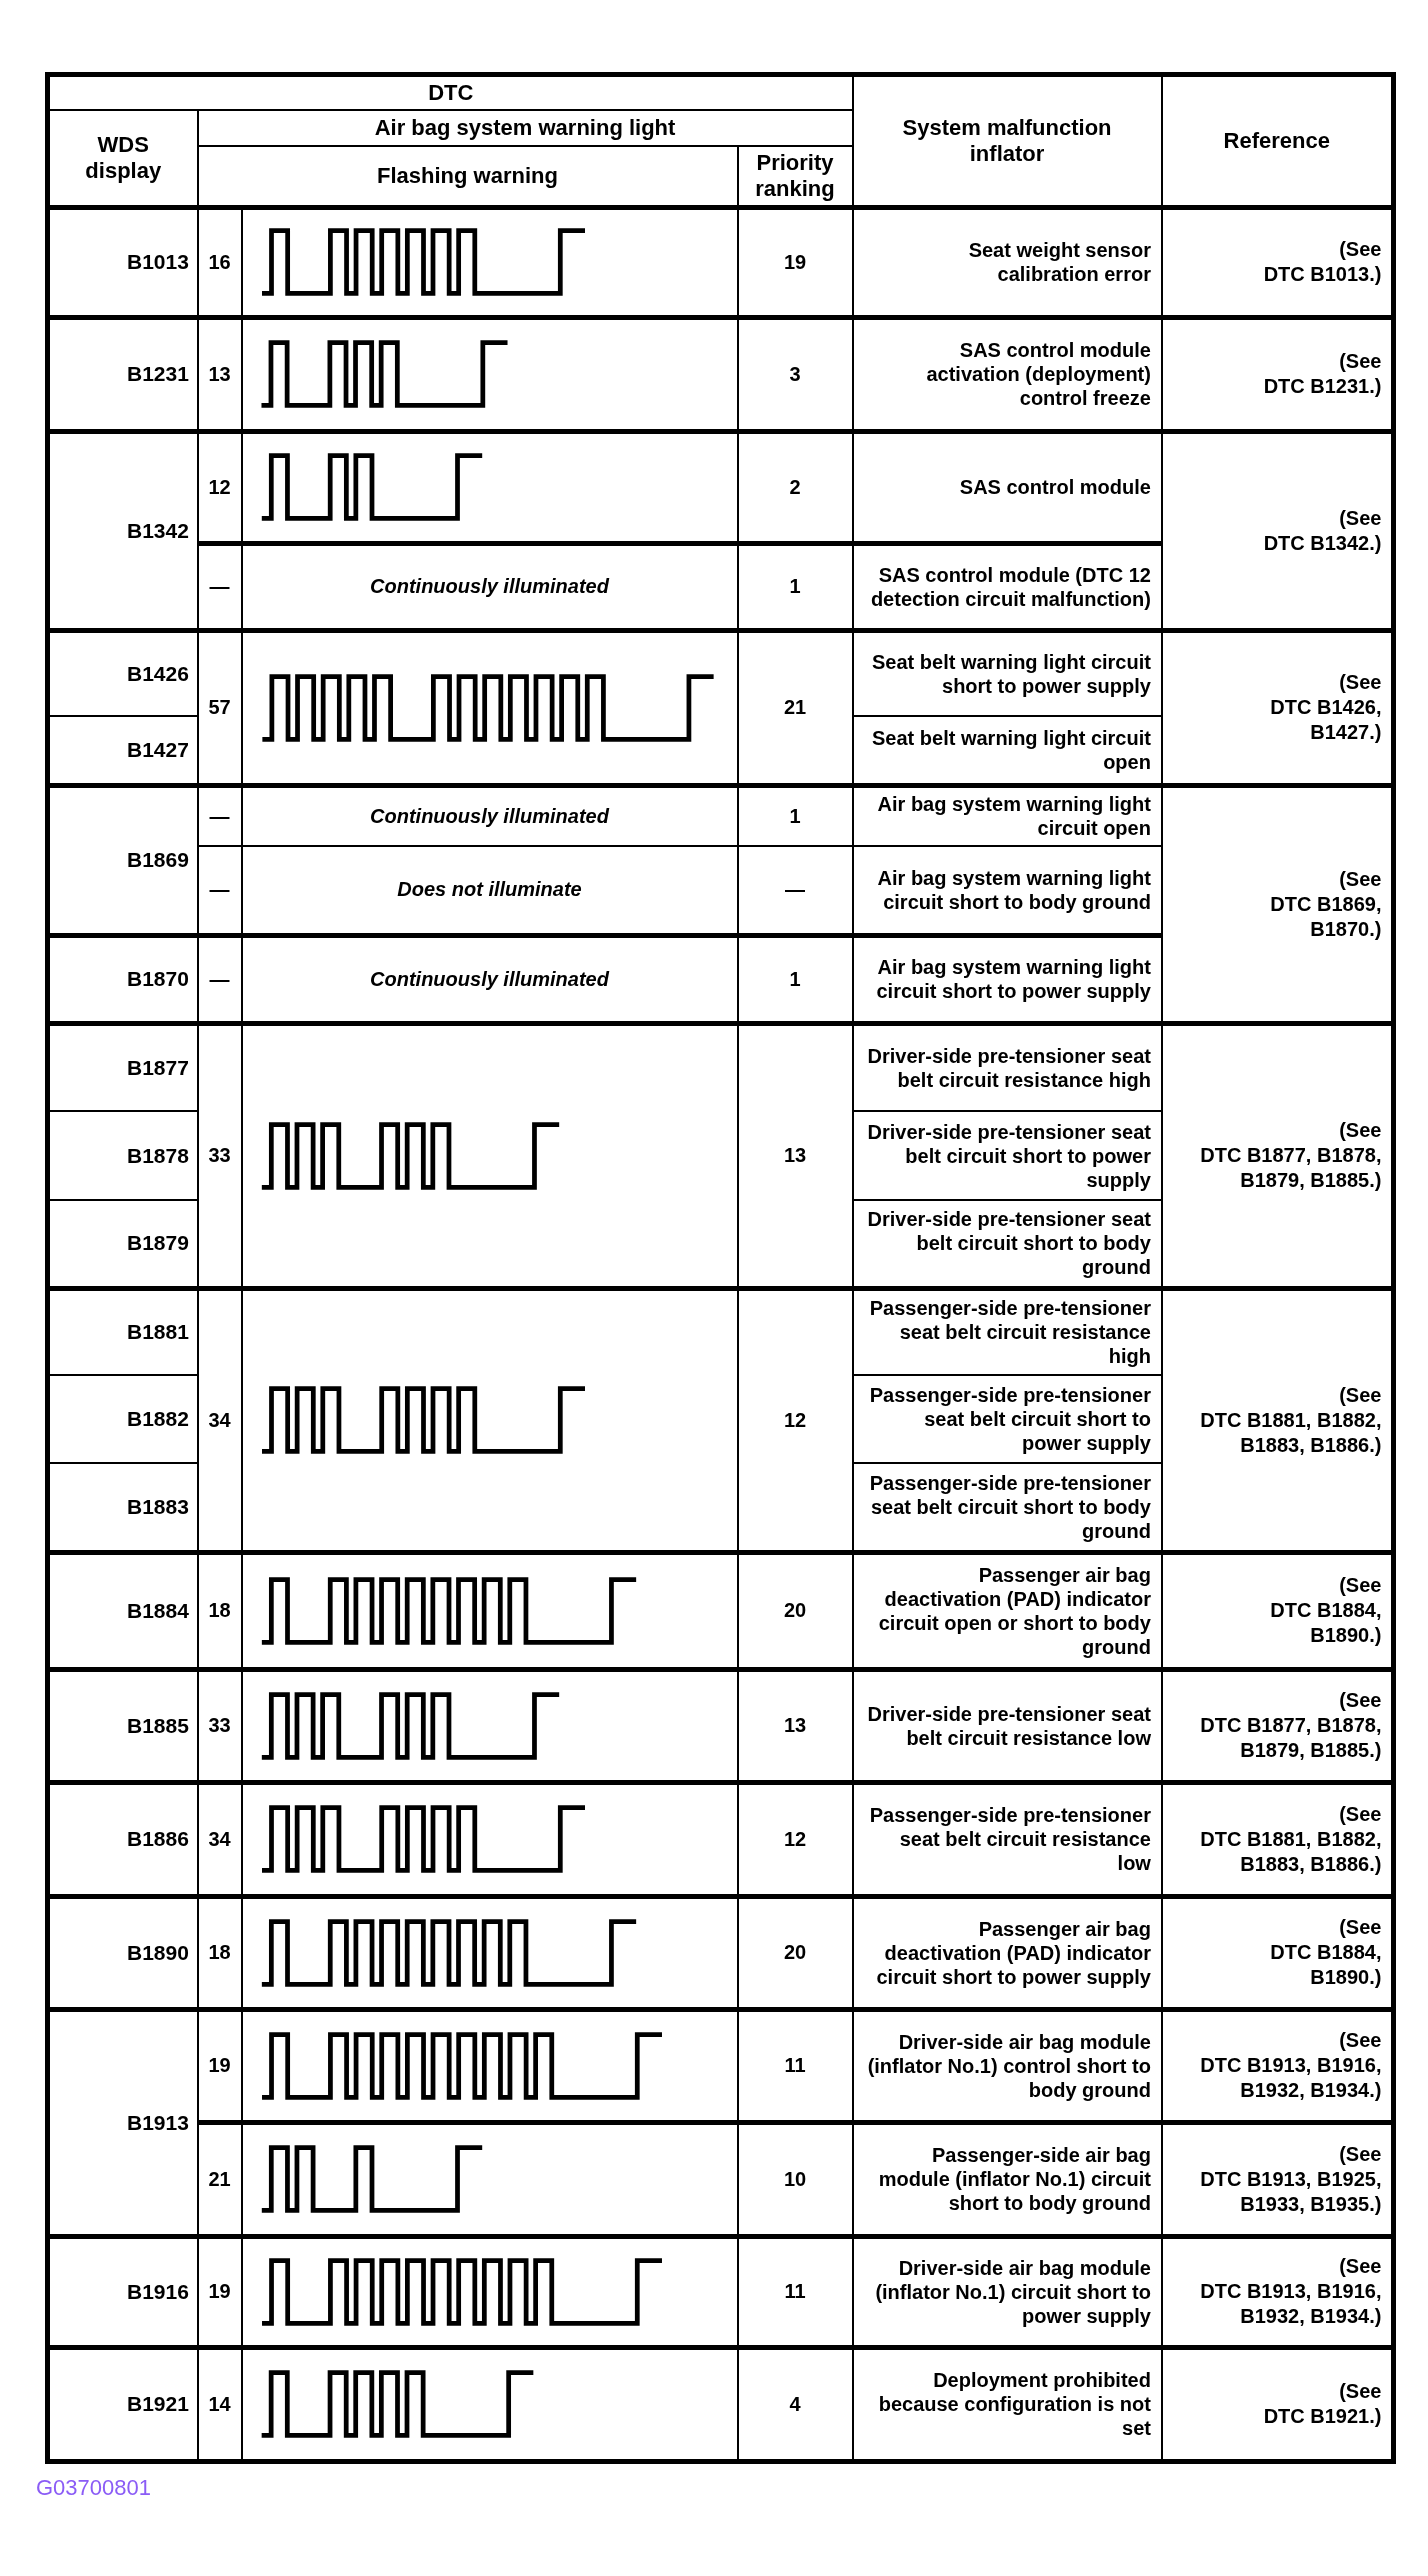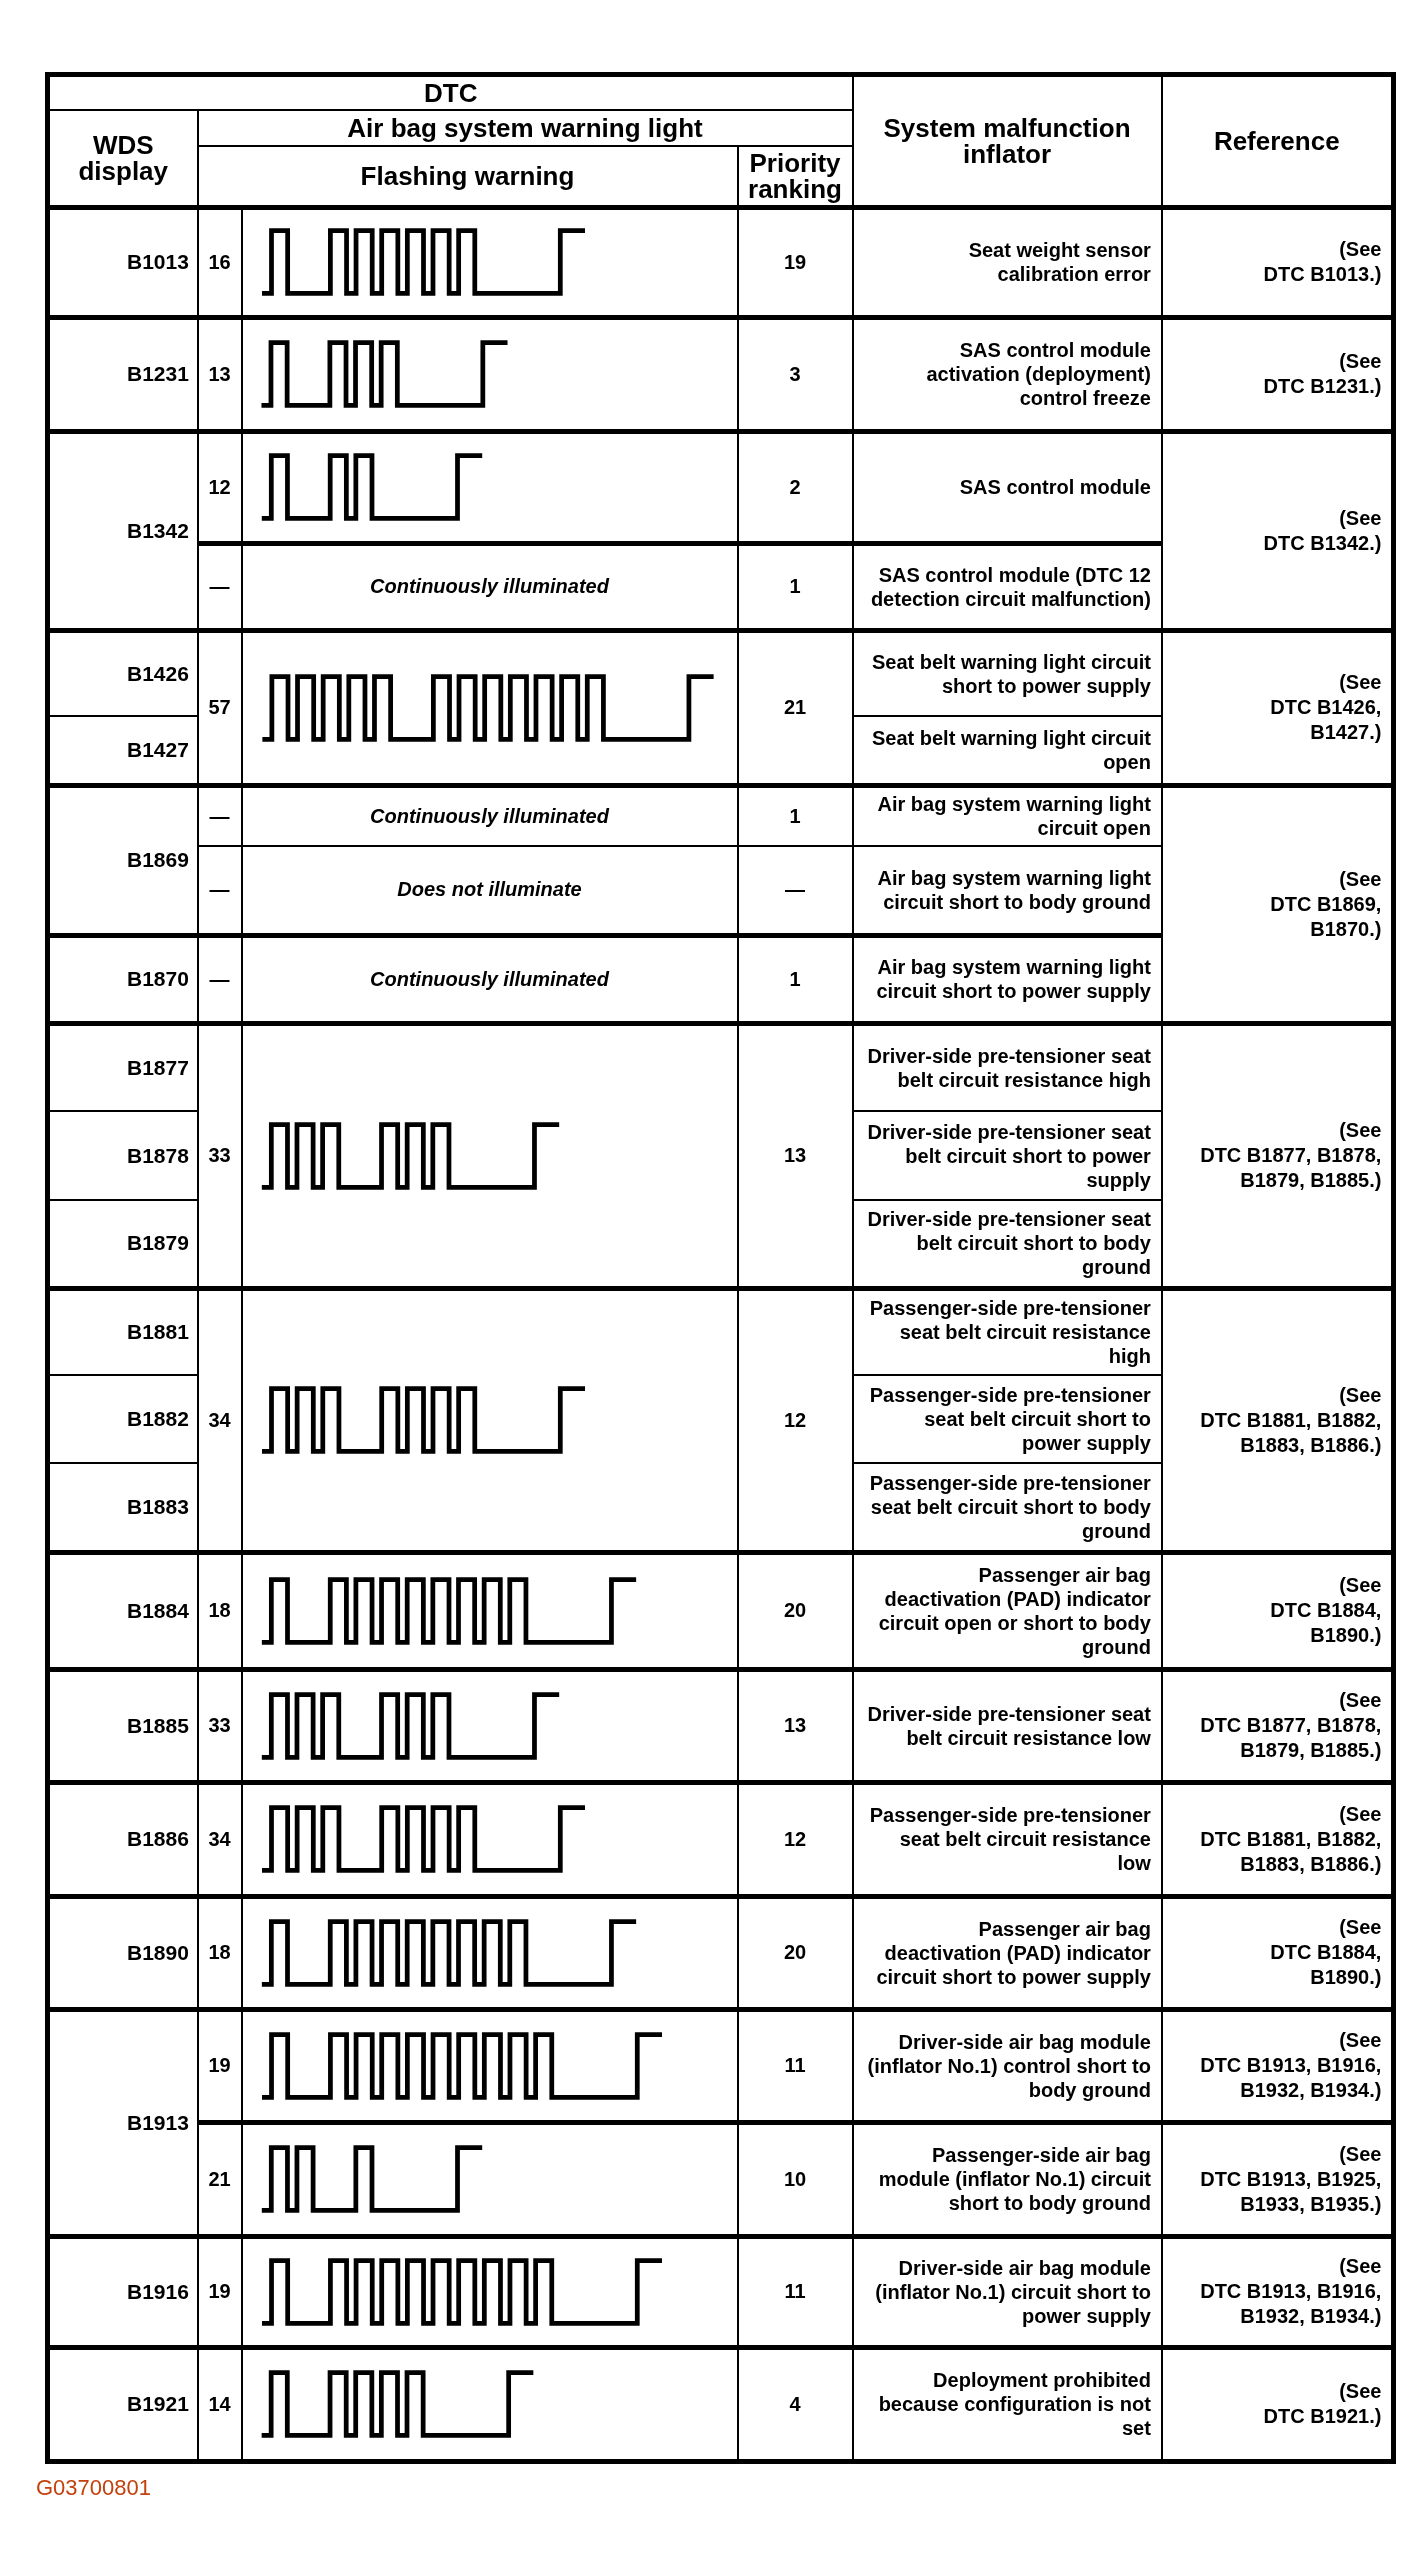--- a/index.html
+++ b/index.html
@@ -1,33 +1,33 @@
 <!DOCTYPE html>
 <html><head>
 <meta charset="utf-8">
 <style>
   html,body{margin:0;padding:0;background:#fff;}
   .page{position:relative;width:1429px;height:2576px;background:#fff;color:#000;
         font-family:"Liberation Sans", sans-serif;font-weight:bold;overflow:hidden;}
   table.dtc{position:absolute;left:45px;top:72px;width:1346px;border-collapse:collapse;
             table-layout:fixed;border:5.7px solid #000;}
   td,th{border:2.9px solid #000;padding:2.9px 7.6px;vertical-align:middle;color:#000;}
-  th{font-size:26px;line-height:26px;text-align:center;white-space:pre-line;font-weight:bold;}
+  th{font-size:22px;line-height:26px;text-align:center;white-space:pre-line;font-weight:bold;}
   td{font-size:20px;}
   .code{text-align:right;font-size:21px;}
   .num{text-align:center;padding:1.9px 1.9px;}
   .pr{text-align:center;}
   .ptext{text-align:center;font-style:italic;}
   .loc{text-align:right;line-height:24px;padding:4.8px 9.6px;}
   .ref{text-align:right;line-height:25px;white-space:pre-line;padding:4.8px 9.6px;}
   .wave{padding:0 3.8px 0 15.3px;}
   .wave svg{display:block;}
   tr.g > td{border-top-width:5.7px;}
   .figure-id{position:absolute;left:36px;top:2475px;font-size:22px;font-weight:normal;
-             font-family:"Liberation Sans", sans-serif;color:#c2410c;}
+             font-family:"Liberation Sans", sans-serif;color:#8b5cf6;}
 </style>
 </head>
 <body>
 
 <div class="page">
 
 <table class="dtc">
   <colgroup>
     <col style="width:150px">
         <col style="width:44px">

